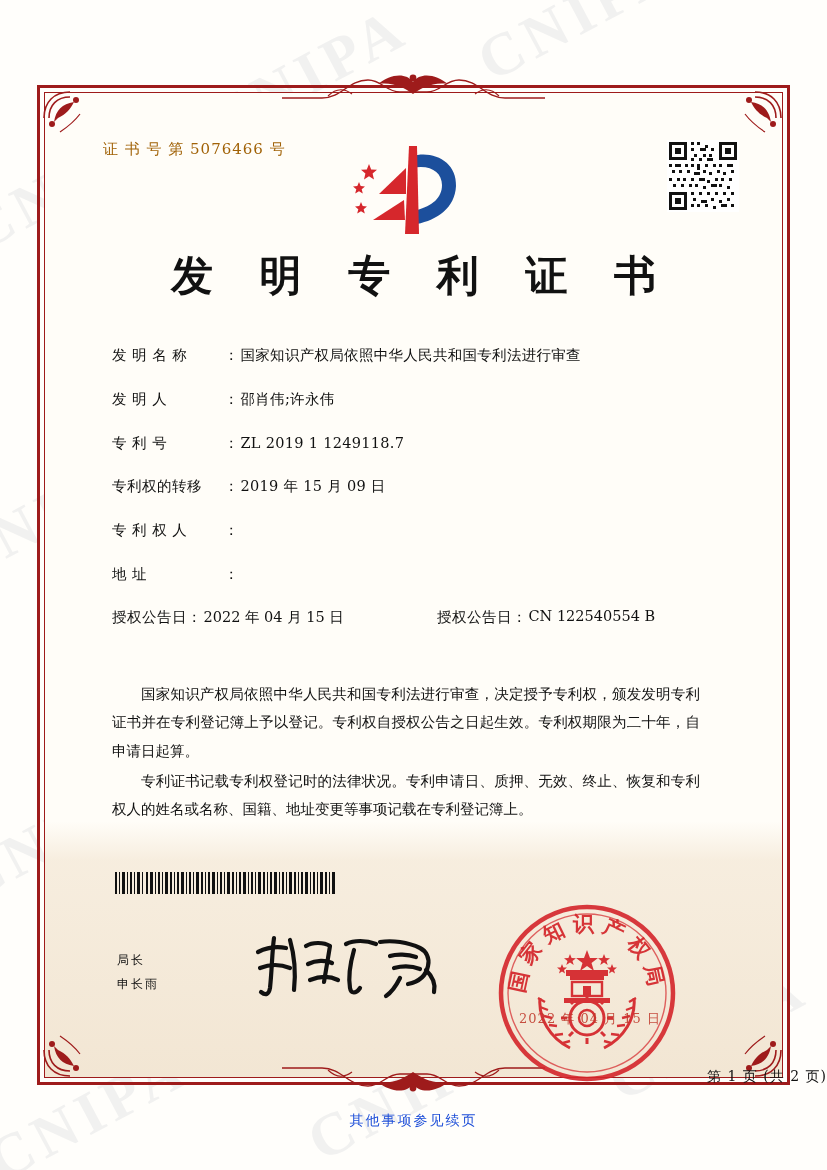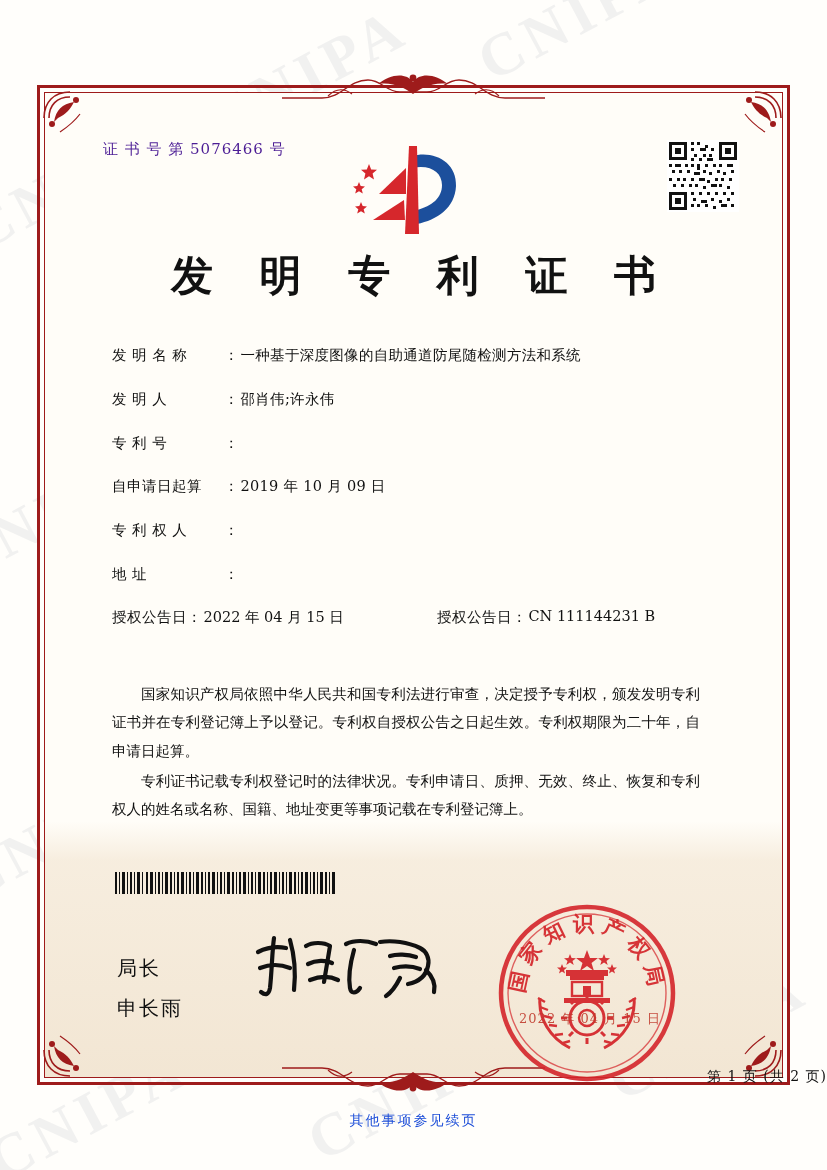--- a/index.html
+++ b/index.html
@@ -98,21 +98,21 @@
   }
   .top-ornament svg, .bottom-ornament svg { width:100%; height:100%; display:block; }
 
   
   .cert-number {
     position: absolute;
     left: 103px;
     top: 140px;
     font-size: 15px;
     letter-spacing: 1px;
-    color: #4c1d95;
+    color: #a16207;
     font-family: "DejaVu Serif", serif;
   }
   .qr {
     position: absolute;
     right: 88px;
     top: 140px;
     width: 72px;
     height: 72px;
     background: #ffffff;
   }
@@ -199,21 +199,21 @@
     width: 222px;
     height: 22px;
   }
   .barcode svg { width:100%; height:100%; display:block; }
 
   
   .sig-label {
     position: absolute;
     left: 117px;
     top: 948px;
-    font-size: 20px;
+    font-size: 12px;
     color: #111;
     line-height: 2.0;
     letter-spacing: 2px;
   }
   .signature {
     position: absolute;
     left: 250px;
     top: 930px;
     width: 200px;
     height: 70px;
@@ -449,38 +449,39 @@
     </svg>
   </div>
 
   <div class="doc-title">发 明 专 利 证 书</div>
 
   <div class="fields">
 
     <div class="frow">
       <span class="flabel w6">发 明 名 称</span>
       <span class="fcolon">：</span>
-      <span class="fvalue">一种基于深度图像的自助通道防尾随检测方法和系统</span>
+      <span class="fvalue">国家知识产权局依照中华人民共和国专利法进行审查</span>
     </div>
 
     <div class="frow">
       <span class="flabel w6">发 明 人</span>
       <span class="fcolon">：</span>
       <span class="fvalue">邵肖伟;许永伟</span>
     </div>
 
     <div class="frow">
       <span class="flabel w6">专 利 号</span>
       <span class="fcolon">：</span>
+      <span class="fvalue">ZL 2019 1 1249118.7</span>
     </div>
 
     <div class="frow">
-      <span class="flabel w6">自申请日起算</span>
+      <span class="flabel w6">专利权的转移</span>
       <span class="fcolon">：</span>
-      <span class="fvalue">2019 年 10 月 09 日</span>
+      <span class="fvalue">2019 年 15 月 09 日</span>
     </div>
 
     <div class="frow">
       <span class="flabel w6">专 利 权 人</span>
       <span class="fcolon">：</span>
     </div>
 
     <div class="frow">
       <span class="flabel w6">地 址</span>
       <span class="fcolon">：</span>
@@ -488,21 +489,21 @@
 
     <div class="two-col">
       <span class="seg left">
         <span class="flabel">授权公告日</span>
         <span class="fcolon">：</span>
         <span>2022 年 04 月 15 日</span>
       </span>
       <span class="seg">
         <span class="flabel">授权公告日</span>
         <span class="fcolon">：</span>
-        <span>CN 111144231 B</span>
+        <span>CN 122540554 B</span>
       </span>
     </div>
   </div>
 
   <div class="paras">
     <p>国家知识产权局依照中华人民共和国专利法进行审查，决定授予专利权，颁发发明专利证书并在专利登记簿上予以登记。专利权自授权公告之日起生效。专利权期限为二十年，自申请日起算。</p>
     <p>专利证书记载专利权登记时的法律状况。专利申请日、质押、无效、终止、恢复和专利权人的姓名或名称、国籍、地址变更等事项记载在专利登记簿上。</p>
   </div>
 
   <div class="barcode">

